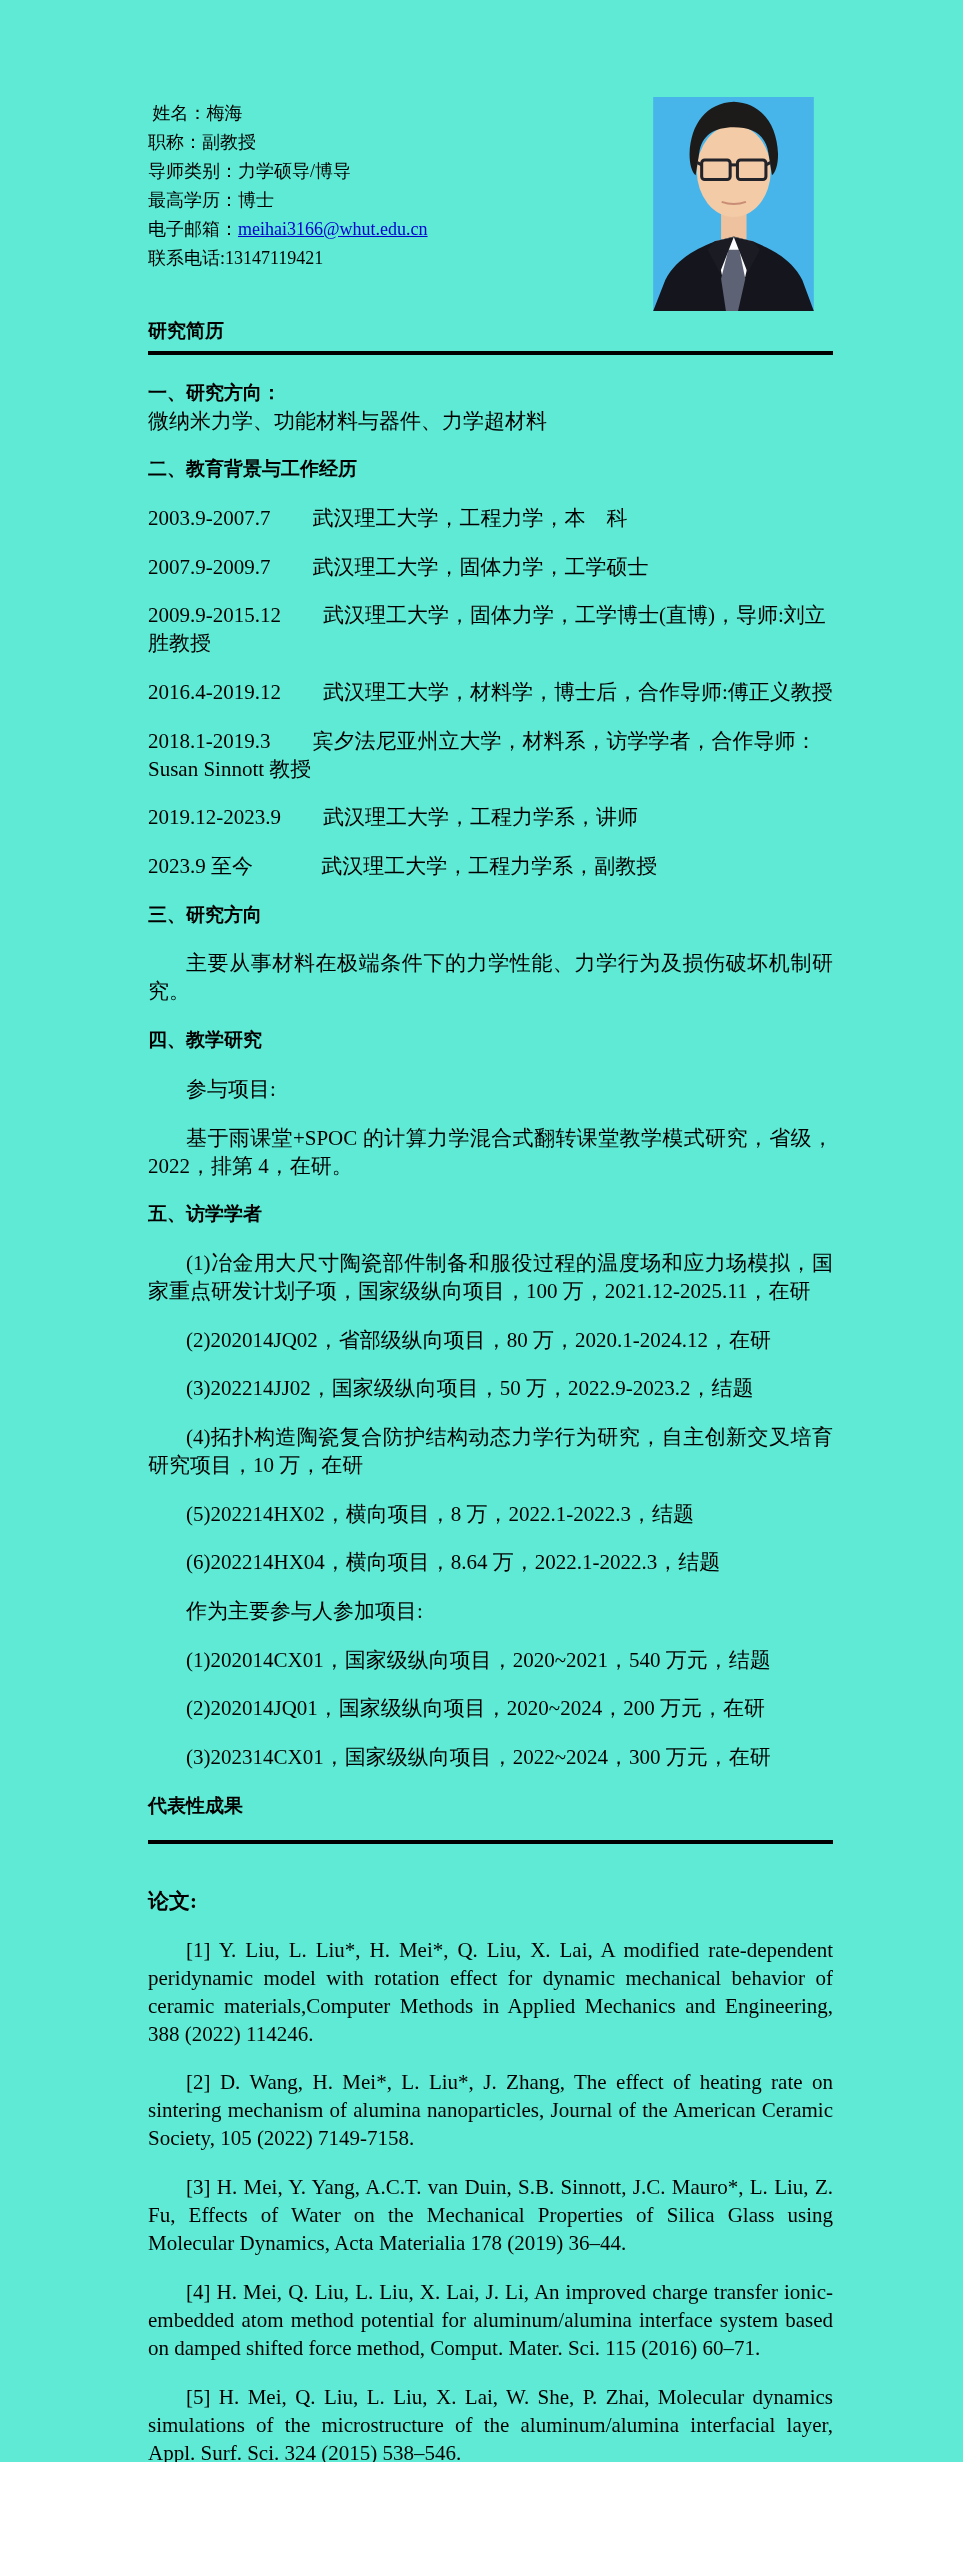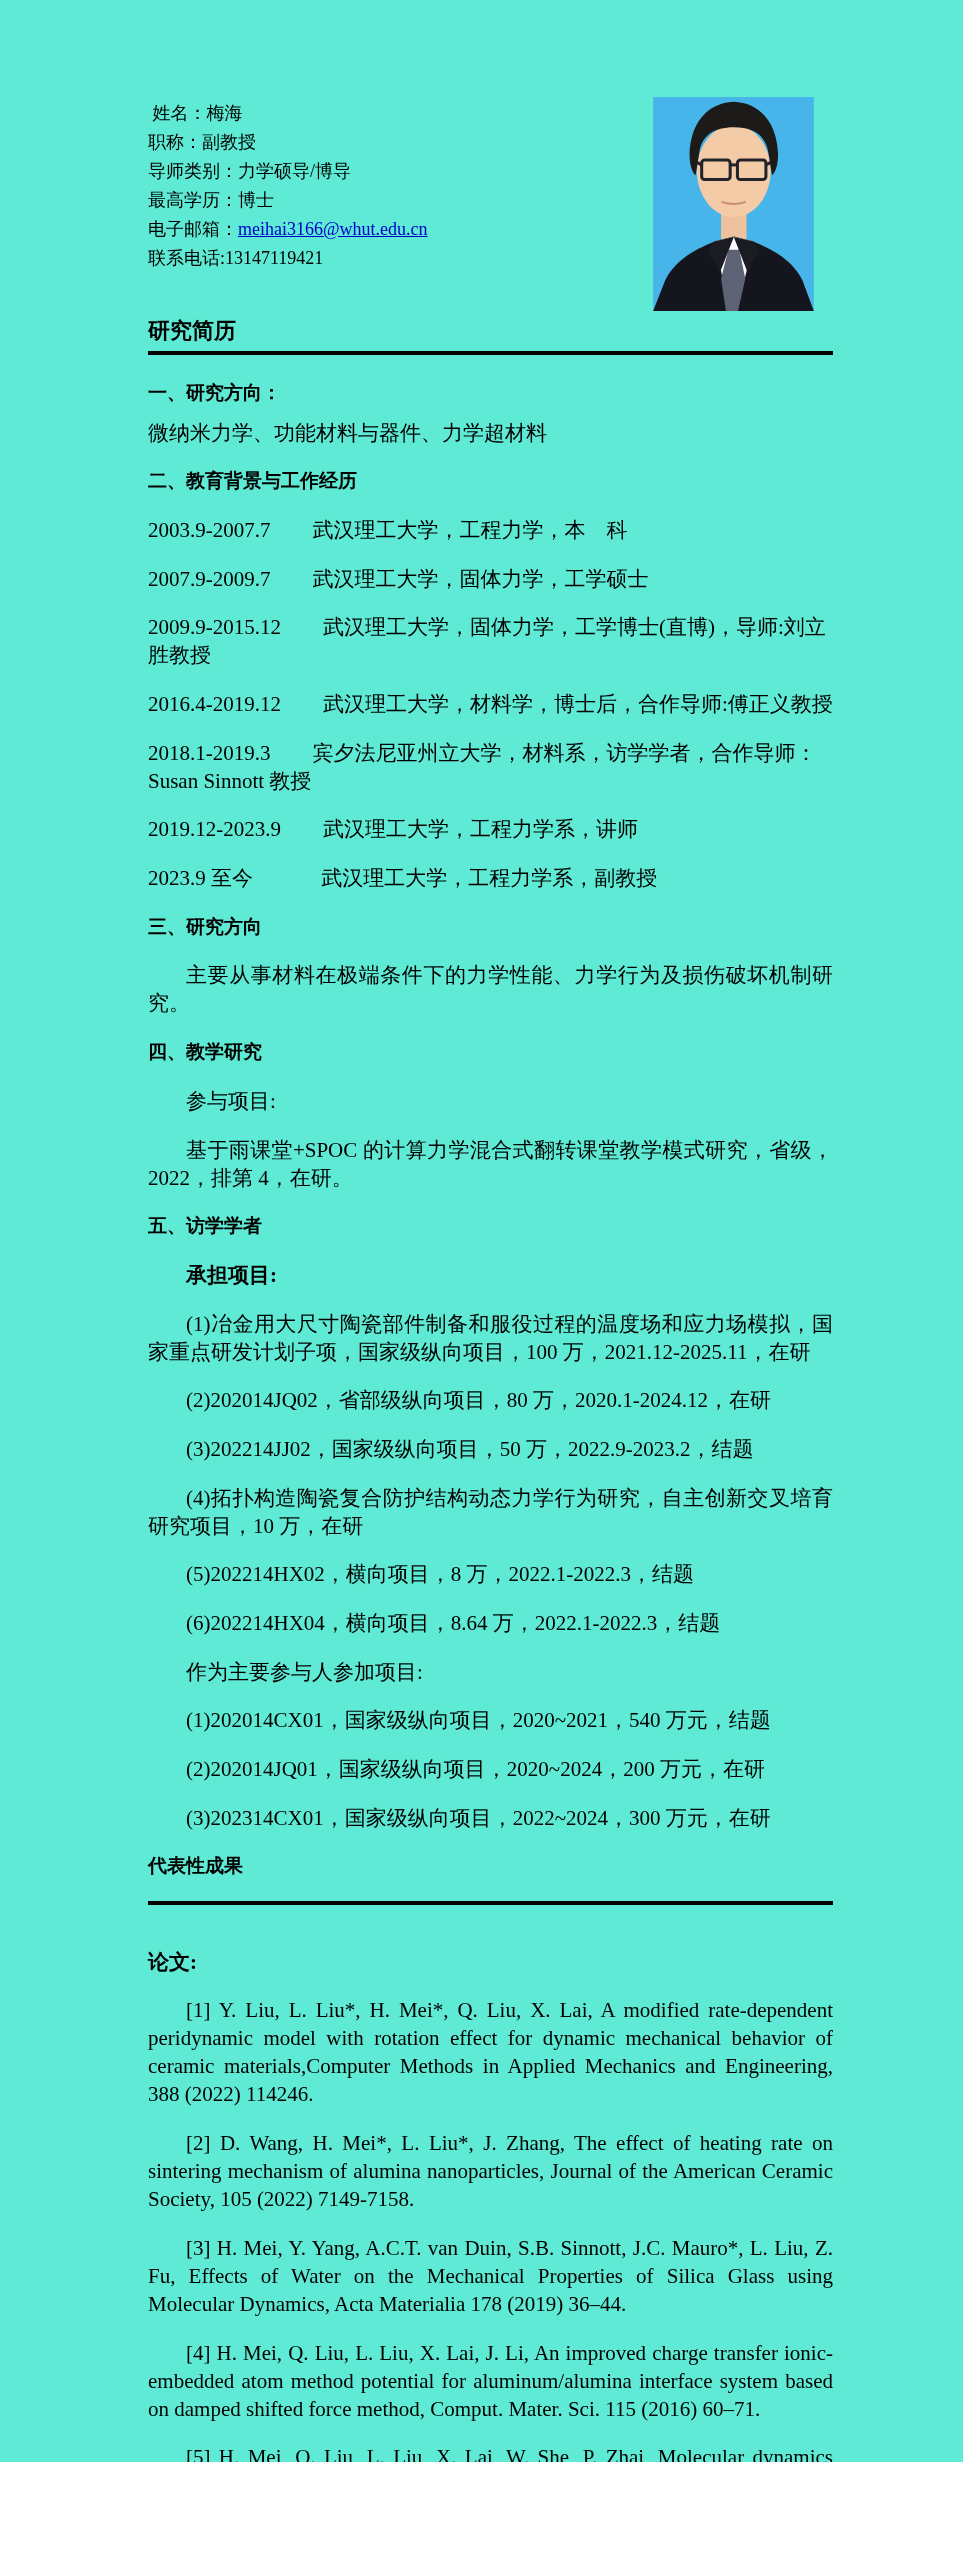--- a/index.html
+++ b/index.html
@@ -27,38 +27,38 @@
     line-height: 29px;
     white-space: pre-wrap;
   }
   .email-link {
     color: var(--link-color, #0000cc);
     text-decoration: underline;
     cursor: pointer;
   }
   
   .doc-title {
-    font-size: 22px;
+    font-size: 19px;
     font-weight: bold;
     line-height: 28px;
     margin: 44px 0 0 0;
   }
   .hrule {
     height: 3.6px;
     background: var(--rule-color, #000);
     margin: 6px 0 24px 0;
   }
   .hrule.standalone { margin: 16.4px 0 43px 0; }
   h3.sec {
     font-size: 19px;
     font-weight: bold;
     line-height: 28px;
     margin: 0 0 20.7px 0;
   }
-  h3.sec.tight { margin-bottom: 12px; }
+  h3.sec.tight { margin-bottom: 0; }
   
   p.body {
     font-size: 21px;
     line-height: 28px;
     margin: 0 0 20.7px 0;
     text-align: justify;
   }
   p.body.edu { white-space: pre-wrap; text-align: left; }
   p.body.indent { text-indent: 38px; }
   p.body.bold { font-weight: bold; }
@@ -136,21 +136,20 @@
     <p class="body edu">2023.9 至今　　　 武汉理工大学，工程力学系，副教授</p>
 
     <h3 class="sec">三、研究方向</h3>
     <p class="body indent">主要从事材料在极端条件下的力学性能、力学行为及损伤破坏机制研究。</p>
 
     <h3 class="sec">四、教学研究</h3>
     <p class="body indent">参与项目:</p>
     <p class="body indent">基于雨课堂+SPOC 的计算力学混合式翻转课堂教学模式研究，省级，2022，排第 4，在研。</p>
 
     <h3 class="sec">五、访学学者</h3>
-    <p class="body indent bold">承担项目:</p>
     <p class="body indent">(1)冶金用大尺寸陶瓷部件制备和服役过程的温度场和应力场模拟，国家重点研发计划子项，国家级纵向项目，100 万，2021.12-2025.11，在研</p>
     <p class="body indent">(2)202014JQ02，省部级纵向项目，80 万，2020.1-2024.12，在研</p>
     <p class="body indent">(3)202214JJ02，国家级纵向项目，50 万，2022.9-2023.2，结题</p>
     <p class="body indent">(4)拓扑构造陶瓷复合防护结构动态力学行为研究，自主创新交叉培育研究项目，10 万，在研</p>
     <p class="body indent">(5)202214HX02，横向项目，8 万，2022.1-2022.3，结题</p>
     <p class="body indent">(6)202214HX04，横向项目，8.64 万，2022.1-2022.3，结题</p>
 
     <p class="body indent">作为主要参与人参加项目:</p>
     <p class="body indent">(1)202014CX01，国家级纵向项目，2020~2021，540 万元，结题</p>
     <p class="body indent">(2)202014JQ01，国家级纵向项目，2020~2024，200 万元，在研</p>

